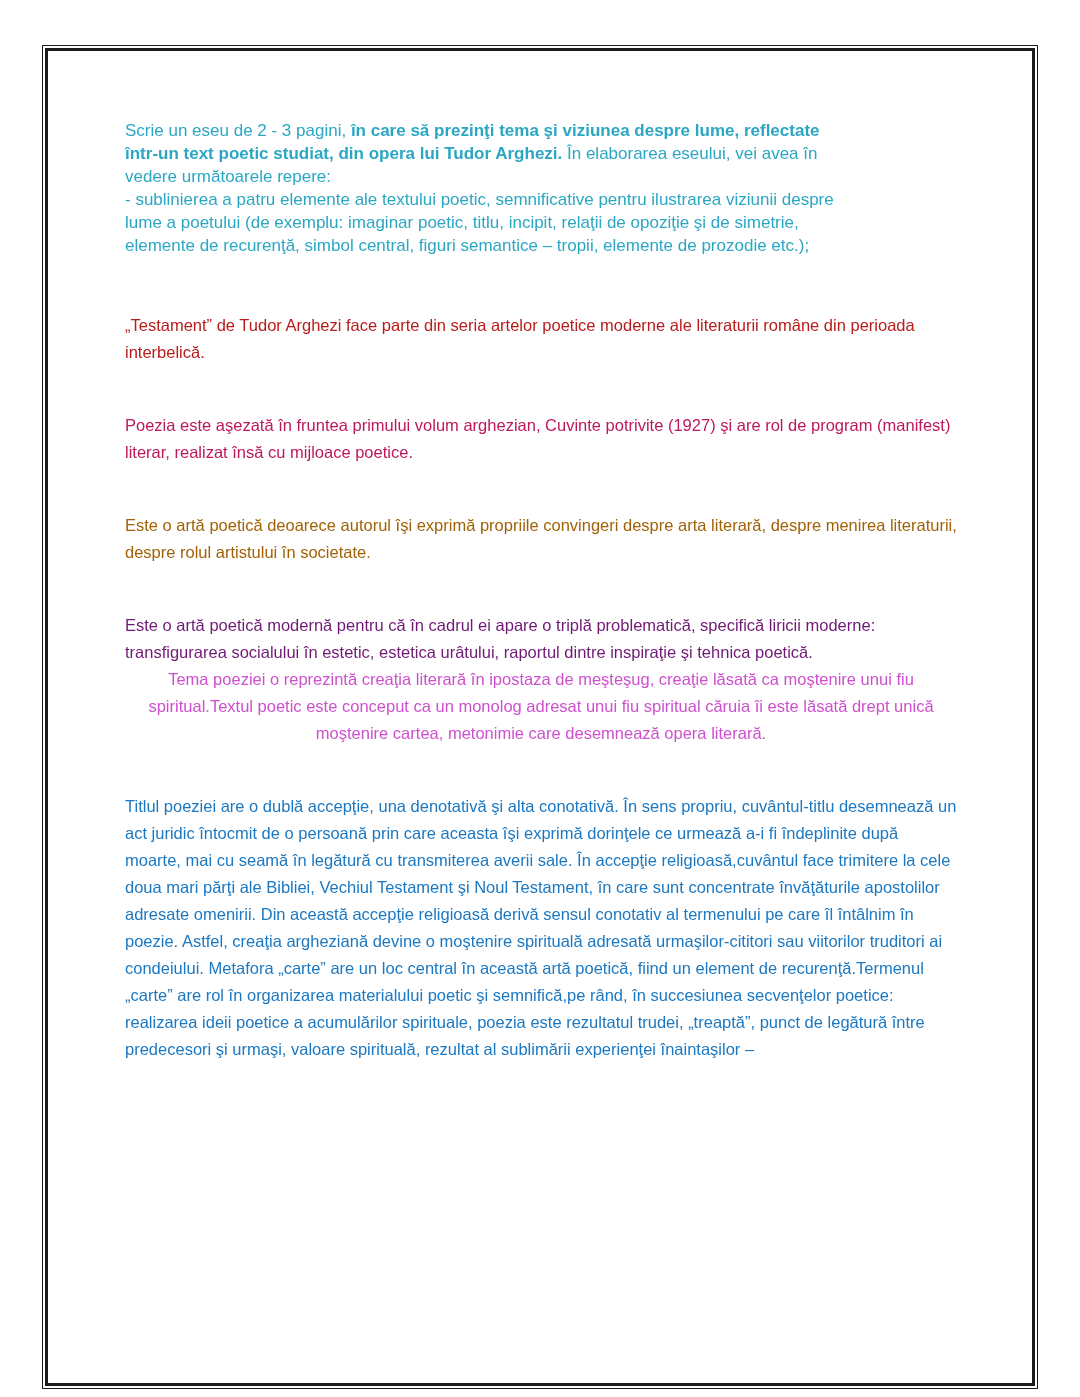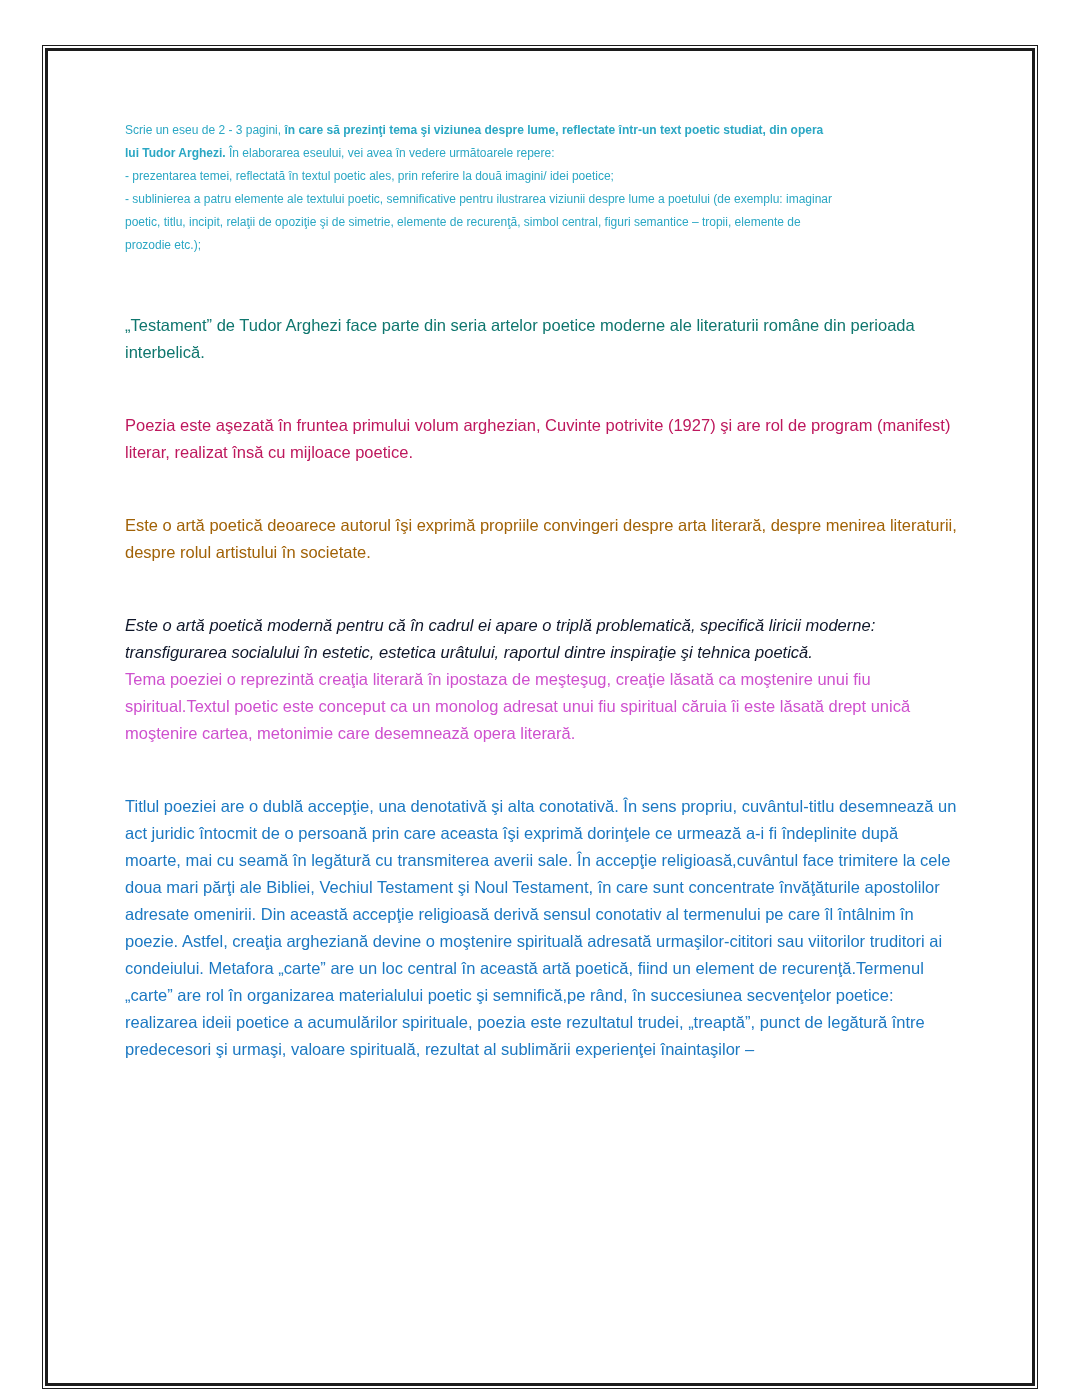--- a/index.html
+++ b/index.html
@@ -27,21 +27,21 @@
     border: 3px solid #1c1c1c;
   }
   .content {
     position: absolute;
     left: 125px;
     top: 119px;
     width: 832px;
   }
   .prompt {
     width: 714px;
-    font-size: 12px;
+    font-size: 17px;
     line-height: 23px;
     margin-bottom: 55px;
   }
   .prompt-para { margin: 0; }
   .prompt .bold { font-weight: 700; }
   .para {
     font-size: 16.5px;
     line-height: 27px;
     margin: 0 0 46px 0;
   }
@@ -51,30 +51,29 @@
 <body>
 
 <div class="page-frame">
   <div class="page-frame-inner"></div>
 </div>
 
 <div class="content">
 
   <div class="prompt" style="color: rgb(43, 167, 196);">
     <p class="prompt-para"><span>Scrie un eseu de 2 - 3 pagini, </span><span class="bold">în care să prezinţi tema şi viziunea despre lume, reflectate într-un text poetic studiat, din opera lui Tudor Arghezi.</span><span> În elaborarea eseului, vei avea în vedere următoarele repere:</span></p>
-    <p class="prompt-para">- prezentarea temei, reflectată în textul poetic ales, prin referire la două imagini/ idei poetice;</p>
     <p class="prompt-para">- sublinierea a patru elemente ale textului poetic, semnificative pentru ilustrarea viziunii despre lume a poetului (de exemplu: imaginar poetic, titlu, incipit, relaţii de opoziţie şi de simetrie, elemente de recurenţă, simbol central, figuri semantice – tropii, elemente de prozodie etc.);</p>
   </div>
 
-  <p class="para" style="color: #0f766e;">„Testament” de Tudor Arghezi face parte din seria artelor poetice moderne ale literaturii române din perioada interbelică.</p>
+  <p class="para" style="color: #b91c1c;">„Testament” de Tudor Arghezi face parte din seria artelor poetice moderne ale literaturii române din perioada interbelică.</p>
 
   <p class="para" style="color: #be185d;">Poezia este aşezată în fruntea primului volum arghezian, Cuvinte potrivite (1927) şi are rol de program (manifest) literar, realizat însă cu mijloace poetice.</p>
 
   <p class="para" style="color: #a16207;">Este o artă poetică deoarece autorul îşi exprimă propriile convingeri despre arta literară, despre menirea literaturii, despre rolul artistului în societate.</p>
 
-  <p class="para tight" style="color: #0f172a; font-style: italic;">Este o artă poetică modernă pentru că în cadrul ei apare o triplă problematică, specifică liricii moderne: transfigurarea socialului în estetic, estetica urâtului, raportul dintre inspiraţie şi tehnica poetică.</p>
+  <p class="para tight" style="color: #701a75;">Este o artă poetică modernă pentru că în cadrul ei apare o triplă problematică, specifică liricii moderne: transfigurarea socialului în estetic, estetica urâtului, raportul dintre inspiraţie şi tehnica poetică.</p>
 
 
-  <p class="para" style="color: rgb(206, 80, 206);">Tema poeziei o reprezintă creaţia literară în ipostaza de meşteşug, creaţie lăsată ca moştenire unui fiu spiritual.Textul poetic este conceput ca un monolog adresat unui fiu spiritual căruia îi este lăsată drept unică moştenire cartea, metonimie care desemnează opera literară.</p>
+  <p class="para" style="color: rgb(206, 80, 206); text-align: center;">Tema poeziei o reprezintă creaţia literară în ipostaza de meşteşug, creaţie lăsată ca moştenire unui fiu spiritual.Textul poetic este conceput ca un monolog adresat unui fiu spiritual căruia îi este lăsată drept unică moştenire cartea, metonimie care desemnează opera literară.</p>
 
   <p class="para" style="color: rgb(27, 120, 194);">Titlul poeziei are o dublă accepţie, una denotativă şi alta conotativă. În sens propriu, cuvântul-titlu desemnează un act juridic întocmit de o persoană prin care aceasta îşi exprimă dorinţele ce urmează a-i fi îndeplinite după moarte, mai cu seamă în legătură cu transmiterea averii sale. În accepţie religioasă,cuvântul face trimitere la cele doua mari părţi ale Bibliei, Vechiul Testament şi Noul Testament, în care sunt concentrate învăţăturile apostolilor adresate omenirii. Din această accepţie religioasă derivă sensul conotativ al termenului pe care îl întâlnim în poezie. Astfel, creaţia argheziană devine o moştenire spirituală adresată urmaşilor-cititori sau viitorilor truditori ai condeiului. Metafora „carte” are un loc central în această artă poetică, fiind un element de recurenţă.Termenul „carte” are rol în organizarea materialului poetic şi semnifică,pe rând, în succesiunea secvenţelor poetice: realizarea ideii poetice a acumulărilor spirituale, poezia este rezultatul trudei, „treaptă”, punct de legătură între predecesori şi urmaşi, valoare spirituală, rezultat al sublimării experienţei înaintaşilor –</p>
 
 </div>
 
 </body></html>

